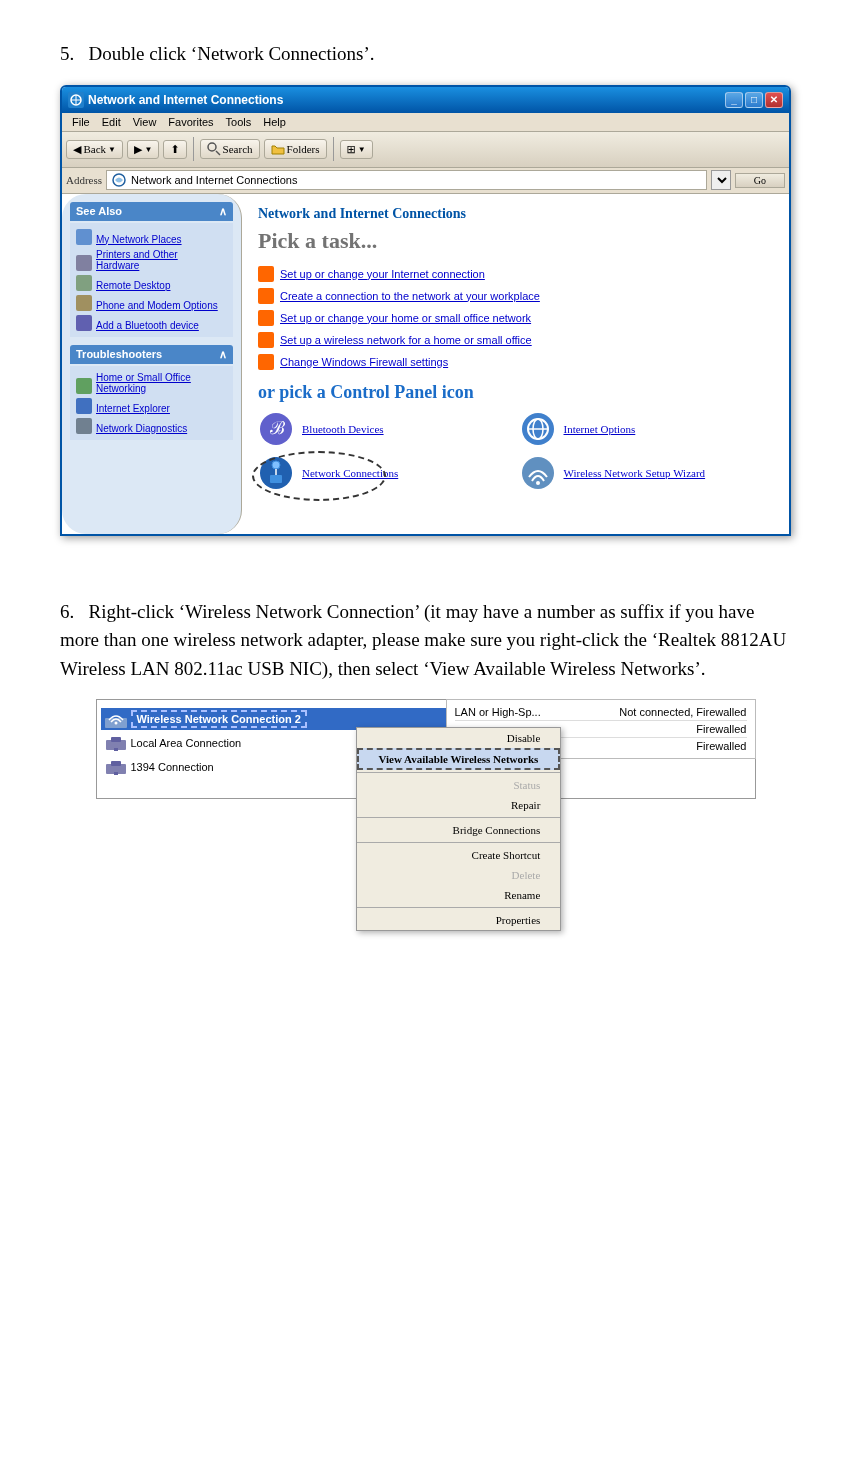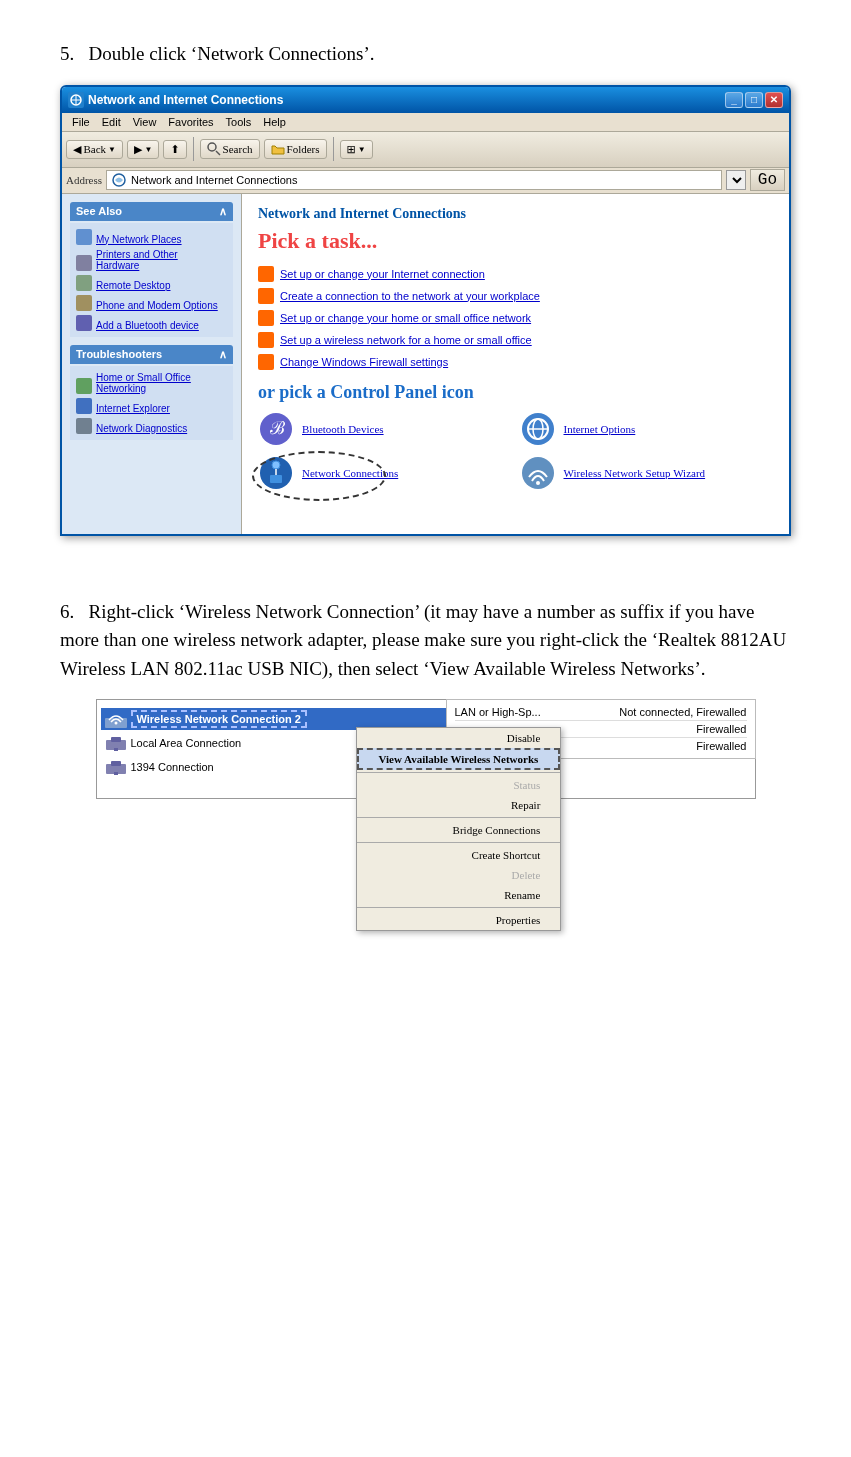--- a/index.html
+++ b/index.html
@@ -135,37 +135,38 @@
       padding: 1px 4px;
       font-size: 11px;
       height: 20px;
       display: flex;
       align-items: center;
     }
 
     .xp-go-btn {
       background: linear-gradient(to bottom, #f0ece0, #d8d0c0);
       border: 1px solid #aca899;
-      padding: 1px 7px;
-      font-size: 16px;
-      cursor: pointer;
-      font-family: Liberation Mono, monospace;
+      padding: 1px 18px;
+      font-size: 10px;
+      cursor: pointer;
+      font-family: Liberation Serif, serif;
     }
 
     .xp-content {
       display: flex;
       min-height: 340px;
       background: #ffffff;
     }
 
     .xp-sidebar {
       width: 180px;
       background: #dce8f5;
       padding: 8px;
       border-right: 1px solid #aca899;
+      border-radius: 24px;
     }
 
     .xp-sidebar-section {
       background: #4a86c8;
       color: white;
       font-size: 11px;
       font-weight: bold;
       padding: 3px 6px;
       margin-bottom: 2px;
       display: flex;
@@ -210,21 +211,21 @@
       font-size: 14px;
       font-weight: bold;
       color: #0054a6;
       margin-bottom: 6px;
       font-family: Tahoma;
     }
 
     .xp-pick-task {
       font-size: 22px;
       font-weight: bold;
-      color: #ef4444;
+      color: #737373;
       margin-bottom: 12px;
       font-family: Tahoma;
     }
 
     .xp-task-link {
       display: flex;
       align-items: center;
       gap: 6px;
       color: #0000cc;
       font-size: 11px;

